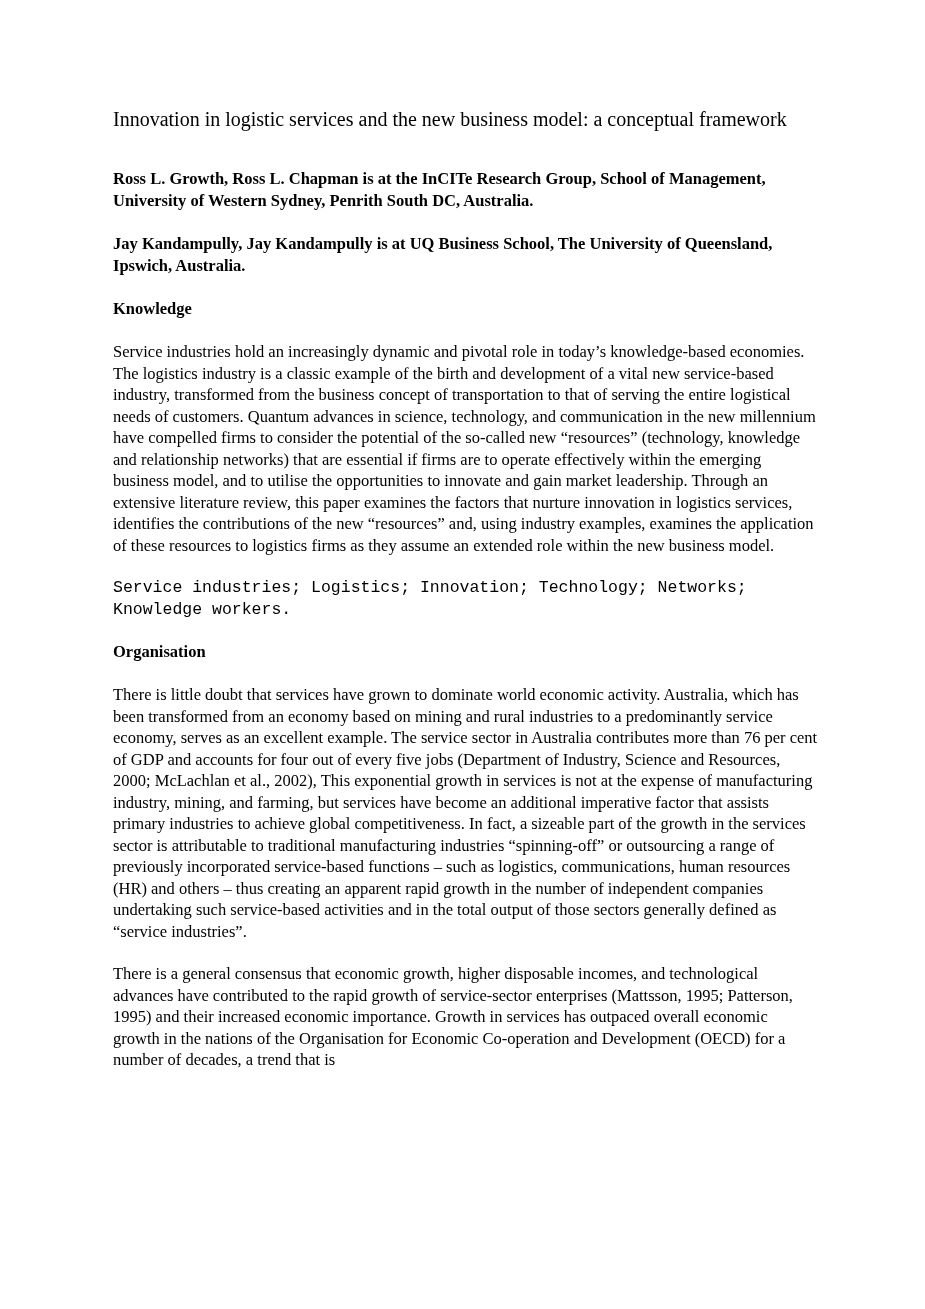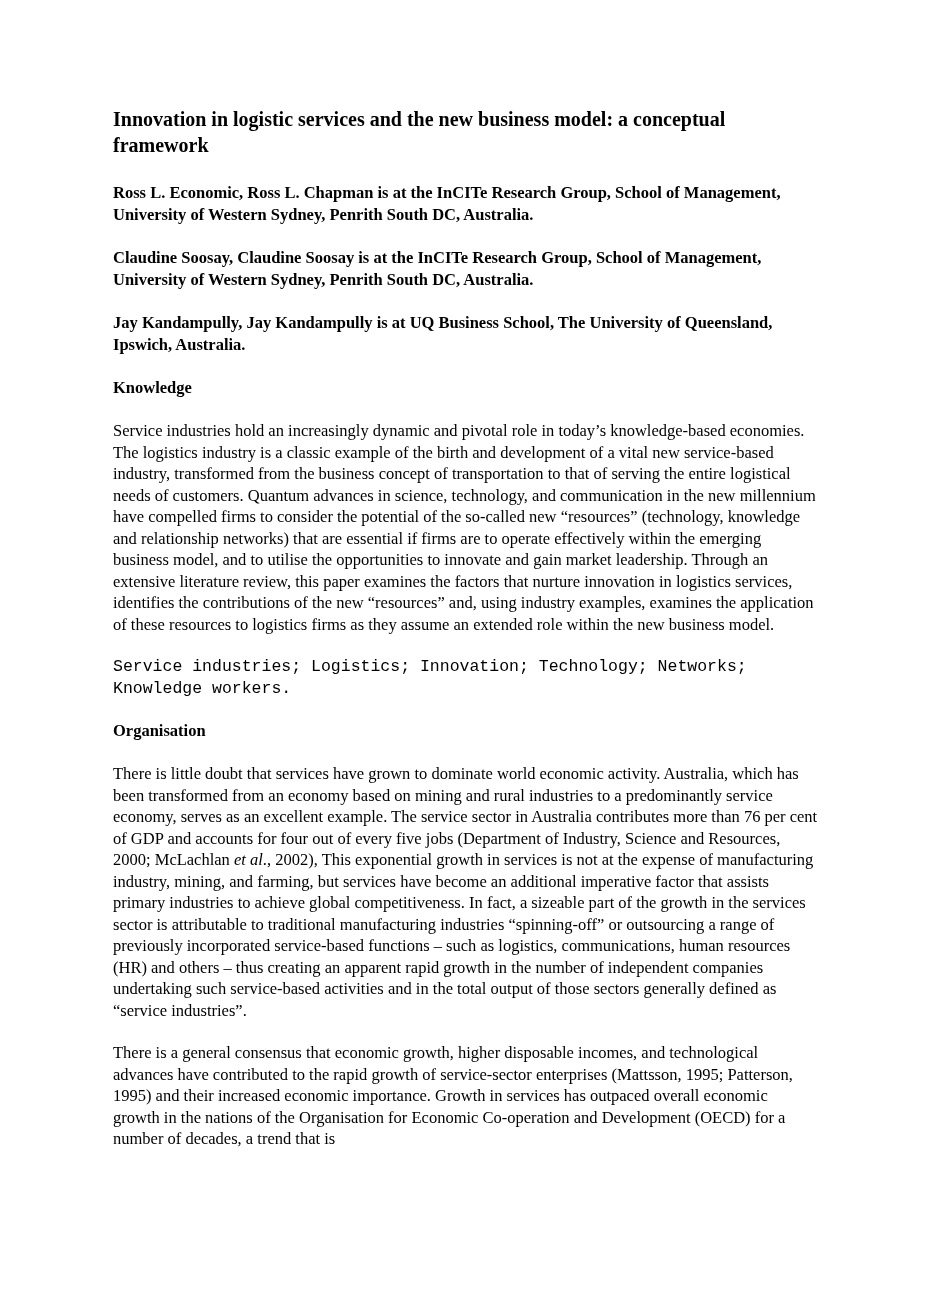--- a/index.html
+++ b/index.html
@@ -15,23 +15,23 @@
     overflow: hidden;
   }
   .page {
     box-sizing: border-box;
     width: 925px;
     height: 1309px;
     padding: 106px 107px 40px 113px;
   }
   .doc-title {
     font-size: 20px;
-    font-weight: bold;
+    font-weight: normal;
     line-height: 26px;
-    margin: 0 0 24px 0;
+    margin: 0 0 36px 0;
   }
   .author-line {
     font-size: 16.5px;
     font-weight: bold;
     line-height: 22px;
     margin: 0 0 21px 0;
   }
   .author-affil {
   }
   .section-heading {
@@ -39,43 +39,39 @@
     font-weight: bold;
     line-height: 22px;
     margin: 0 0 21px 0;
   }
   .body-para {
     font-size: 16.5px;
     line-height: 21.5px;
     margin: 11px 0 21px 0;
   }
   .italic {
-    font-style: italic;
   }
   .keywords {
     font-size: 16.5px;
     line-height: 21.5px;
     margin: 0 0 21px 0;
     font-family: Liberation Mono, monospace;
   }
 </style>
 </head>
 <body>
 
 <div class="page">
 
   <h1 class="doc-title">Innovation in logistic services and the new business model: a conceptual framework</h1>
 
   <p class="author-line">
-    <span>Ross L. Economic,</span><span class="author-affil"> Ross L. Chapman is at the InCITe Research Group, School of Management, University of Western Sydney, Penrith South DC, Australia.</span>
+    <span>Ross L. Growth,</span><span class="author-affil"> Ross L. Chapman is at the InCITe Research Group, School of Management, University of Western Sydney, Penrith South DC, Australia.</span>
   </p>
 
-  <p class="author-line">
-    <span>Claudine Soosay,</span><span class="author-affil"> Claudine Soosay is at the InCITe Research Group, School of Management, University of Western Sydney, Penrith South DC, Australia.</span>
-  </p>
 
   <p class="author-line">
     <span>Jay Kandampully,</span><span class="author-affil"> Jay Kandampully is at UQ Business School, The University of Queensland, Ipswich, Australia.</span>
   </p>
 
   <h2 class="section-heading">Knowledge</h2>
 
   <p class="body-para">Service industries hold an increasingly dynamic and pivotal role in today’s knowledge-based economies. The logistics industry is a classic example of the birth and development of a vital new service-based industry, transformed from the business concept of transportation to that of serving the entire logistical needs of customers. Quantum advances in science, technology, and communication in the new millennium have compelled firms to consider the potential of the so-called new “resources” (technology, knowledge and relationship networks) that are essential if firms are to operate effectively within the emerging business model, and to utilise the opportunities to innovate and gain market leadership. Through an extensive literature review, this paper examines the factors that nurture innovation in logistics services, identifies the contributions of the new “resources” and, using industry examples, examines the application of these resources to logistics firms as they assume an extended role within the new business model.</p>
 
   <p class="keywords">Service industries; Logistics; Innovation; Technology; Networks; Knowledge workers.</p>

